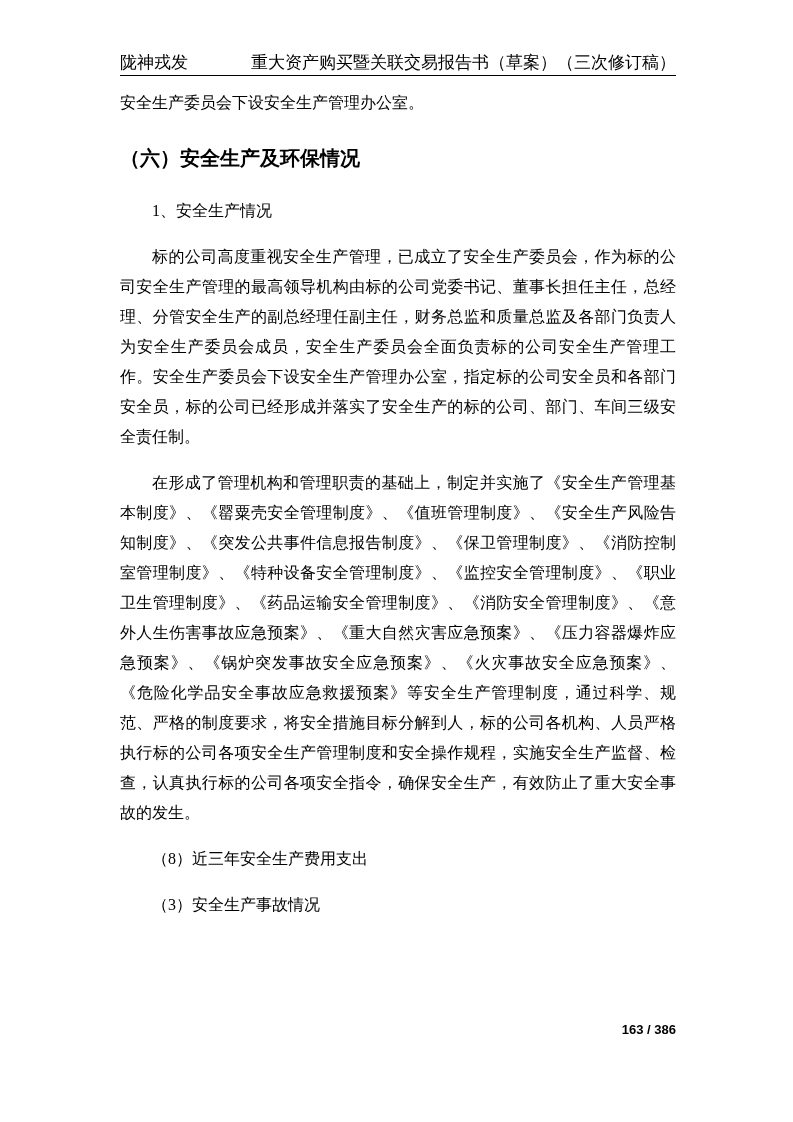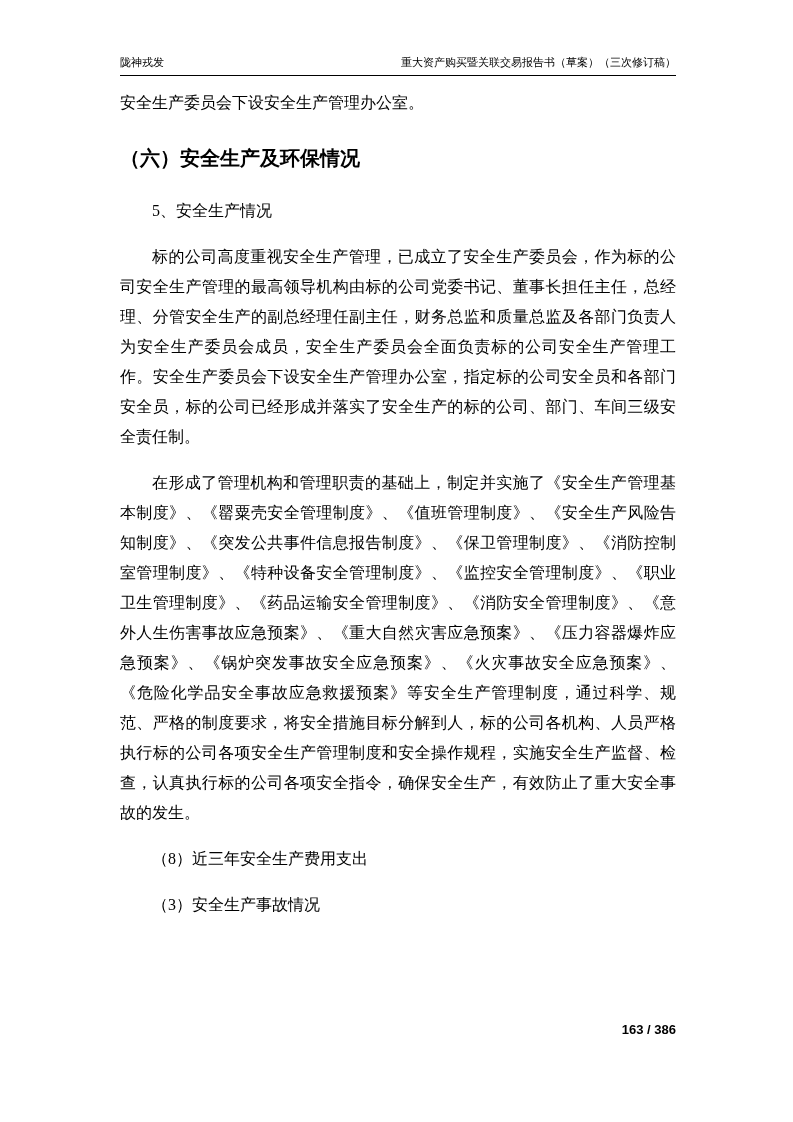--- a/index.html
+++ b/index.html
@@ -19,21 +19,21 @@
     overflow: hidden;
   }
   .header {
     position: absolute;
     top: 54px;
     left: 120px;
     width: 556px;
     display: flex;
     justify-content: space-between;
     align-items: flex-end;
-    font-size: 11px;
+    font-size: 17px;
     line-height: 17px;
     padding-bottom: 4px;
     border-bottom: 1px solid #000000;
   }
   .header .h-left { white-space: nowrap; }
   .header .h-right { white-space: nowrap; font-family: Liberation Serif, serif; }
   .content {
     position: absolute;
     top: 88px;
     left: 120px;
@@ -85,21 +85,21 @@
   <div class="header">
     <span class="h-left">陇神戎发</span>
     <span class="h-right">重大资产购买暨关联交易报告书（草案）（三次修订稿）</span>
   </div>
 
   <div class="content">
     <p class="no-indent p-intro">安全生产委员会下设安全生产管理办公室。</p>
 
     <h2 class="section-heading">（六）安全生产及环保情况</h2>
 
-    <p class="indent p-sub">5、安全生产情况</p>
+    <p class="indent p-sub">1、安全生产情况</p>
 
 
     <p class="indent p-para1">标的公司高度重视安全生产管理，已成立了安全生产委员会，作为标的公司安全生产管理的最高领导机构由标的公司党委书记、董事长担任主任，总经理、分管安全生产的副总经理任副主任，财务总监和质量总监及各部门负责人为安全生产委员会成员，安全生产委员会全面负责标的公司安全生产管理工作。安全生产委员会下设安全生产管理办公室，指定标的公司安全员和各部门安全员，标的公司已经形成并落实了安全生产的标的公司、部门、车间三级安全责任制。</p>
 
     <p class="indent p-para2">在形成了管理机构和管理职责的基础上，制定并实施了《安全生产管理基本制度》、《罂粟壳安全管理制度》、《值班管理制度》、《安全生产风险告知制度》、《突发公共事件信息报告制度》、《保卫管理制度》、《消防控制室管理制度》、《特种设备安全管理制度》、《监控安全管理制度》、《职业卫生管理制度》、《药品运输安全管理制度》、《消防安全管理制度》、《意外人生伤害事故应急预案》、《重大自然灾害应急预案》、《压力容器爆炸应急预案》、《锅炉突发事故安全应急预案》、《火灾事故安全应急预案》、《危险化学品安全事故应急救援预案》等安全生产管理制度，通过科学、规范、严格的制度要求，将安全措施目标分解到人，标的公司各机构、人员严格执行标的公司各项安全生产管理制度和安全操作规程，实施安全生产监督、检查，认真执行标的公司各项安全指令，确保安全生产，有效防止了重大安全事故的发生。</p>
 
     <p class="indent p-item2t">（8）近三年安全生产费用支出</p>
 
 
     <p class="indent p-item3">（3）安全生产事故情况</p>

